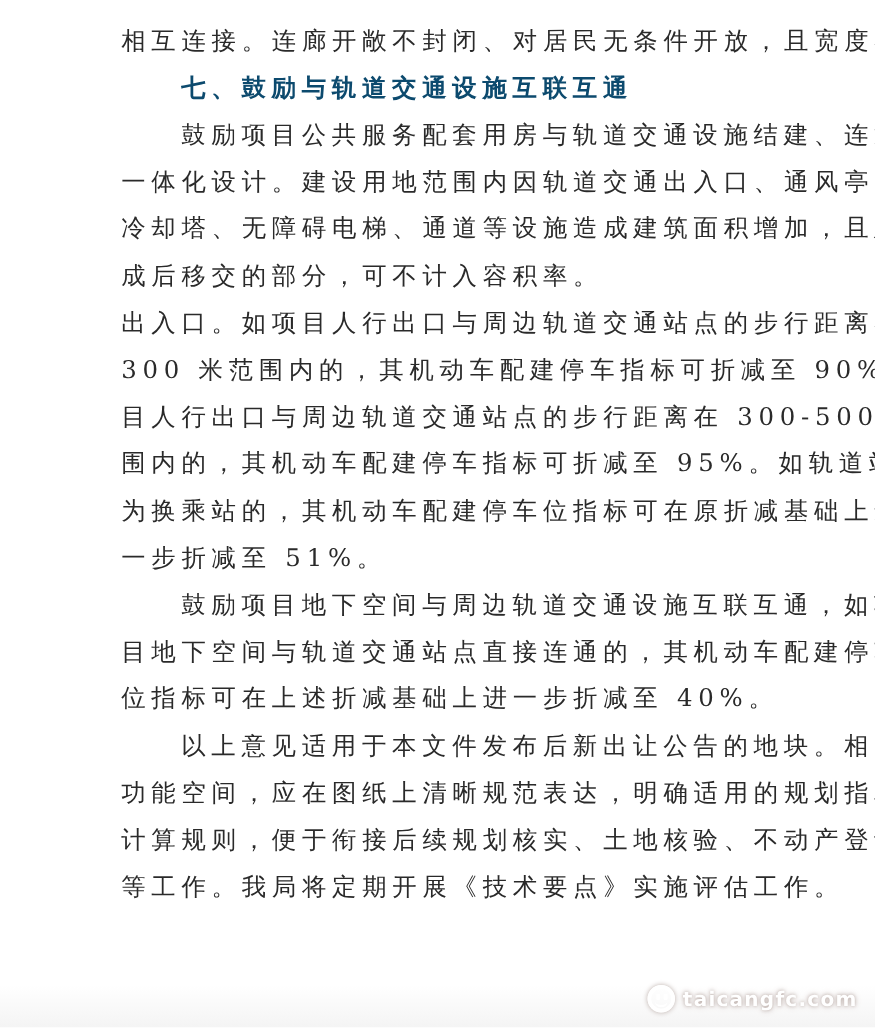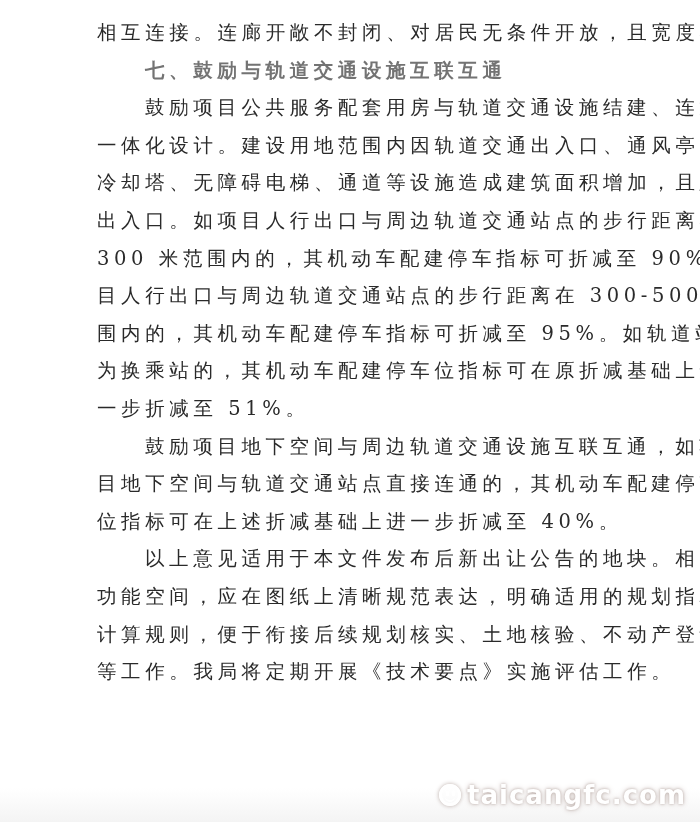--- a/index.html
+++ b/index.html
@@ -14,32 +14,32 @@
       position: absolute; left: 97px; top: 14px; width: 505px;
     }
     .line {
       height: 37.6px; line-height: 37.6px;
       font-size: 19.5px; letter-spacing: 4.6px;
       white-space: nowrap;
     }
     .indent { padding-left: 48px; }
     .heading {
       font-family: "DejaVu Sans", "Liberation Sans", sans-serif;
-      font-weight: bold; color: #737373;
+      font-weight: bold; color: #0c4a6e;
     }
     .bottom-fade {
       position: absolute; left: 0; bottom: 0; width: 700px; height: 34px;
       background: linear-gradient(#ffffff, #f4f4f4);
     }
     .watermark {
       position: absolute; right: 14px; bottom: 12px;
       display: flex; align-items: center; gap: 6px;
       color: #ffffff;
       font-family: "DejaVu Sans", "Liberation Sans", sans-serif;
-      font-size: 26px; font-weight: bold; letter-spacing: 1px;
+      font-size: 16px; font-weight: bold; letter-spacing: 1px;
       text-shadow: 0 0 3px #b8aaa5, 0 0 6px #d8cfcc;
     }
     .smiley {
       width: 22px; height: 22px; border-radius: 50%;
       border: 3px solid #ffffff; box-sizing: border-box;
       box-shadow: 0 0 4px #b8aaa5;
       position: relative;
     }
     .smiley::before {
       content: ""; position: absolute; left: 4px; top: 4px;
@@ -57,20 +57,21 @@
 
 <div class="page">
   <div class="line">相互连接。连廊开敞不封闭、对居民无条件开放，且宽度不</div>
 
   <div class="line indent heading">七、鼓励与轨道交通设施互联互通</div>
 
   <div>
     <div class="line indent">鼓励项目公共服务配套用房与轨道交通设施结建、连通、</div>
     <div class="line">一体化设计。建设用地范围内因轨道交通出入口、通风亭、</div>
     <div class="line">冷却塔、无障碍电梯、通道等设施造成建筑面积增加，且建</div>
+    <div class="line">成后移交的部分，可不计入容积率。</div>
   </div>
 
   <div>
     <div class="line">出入口。如项目人行出口与周边轨道交通站点的步行距离在</div>
     <div class="line">300 米范围内的，其机动车配建停车指标可折减至 90%；项</div>
     <div class="line">目人行出口与周边轨道交通站点的步行距离在 300-500 米范</div>
     <div class="line">围内的，其机动车配建停车指标可折减至 95%。如轨道站点</div>
     <div class="line">为换乘站的，其机动车配建停车位指标可在原折减基础上进</div>
     <div class="line">一步折减至 51%。</div>
   </div>

